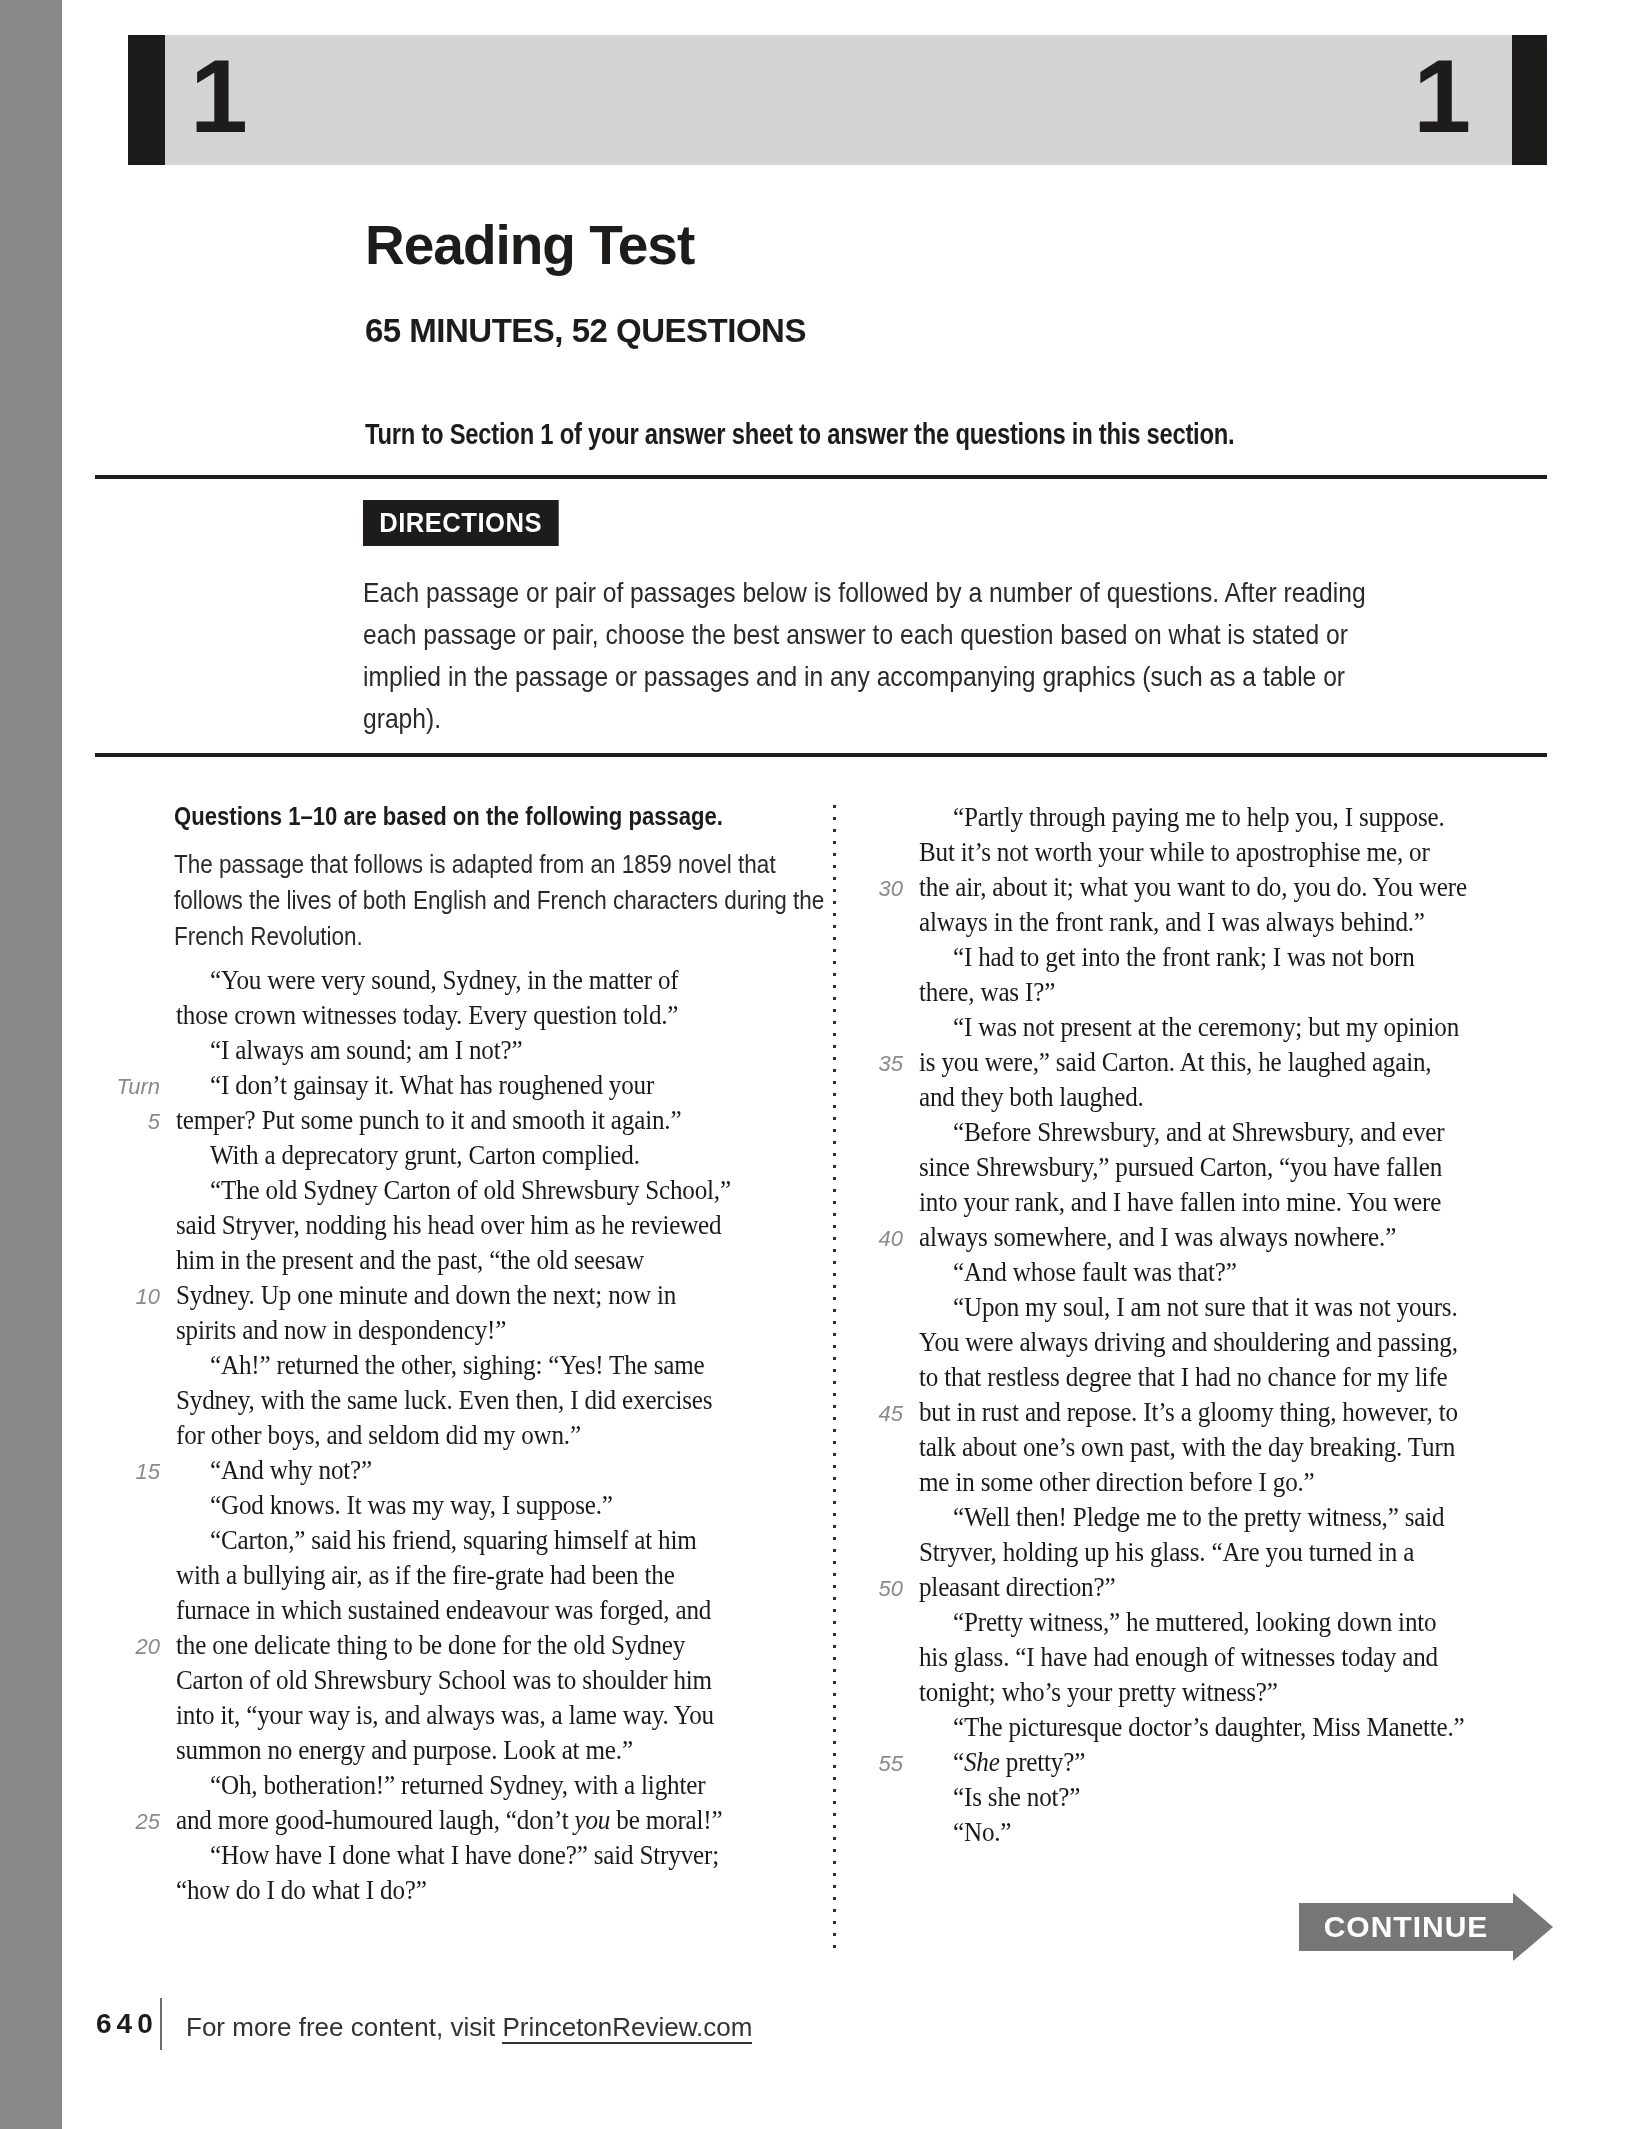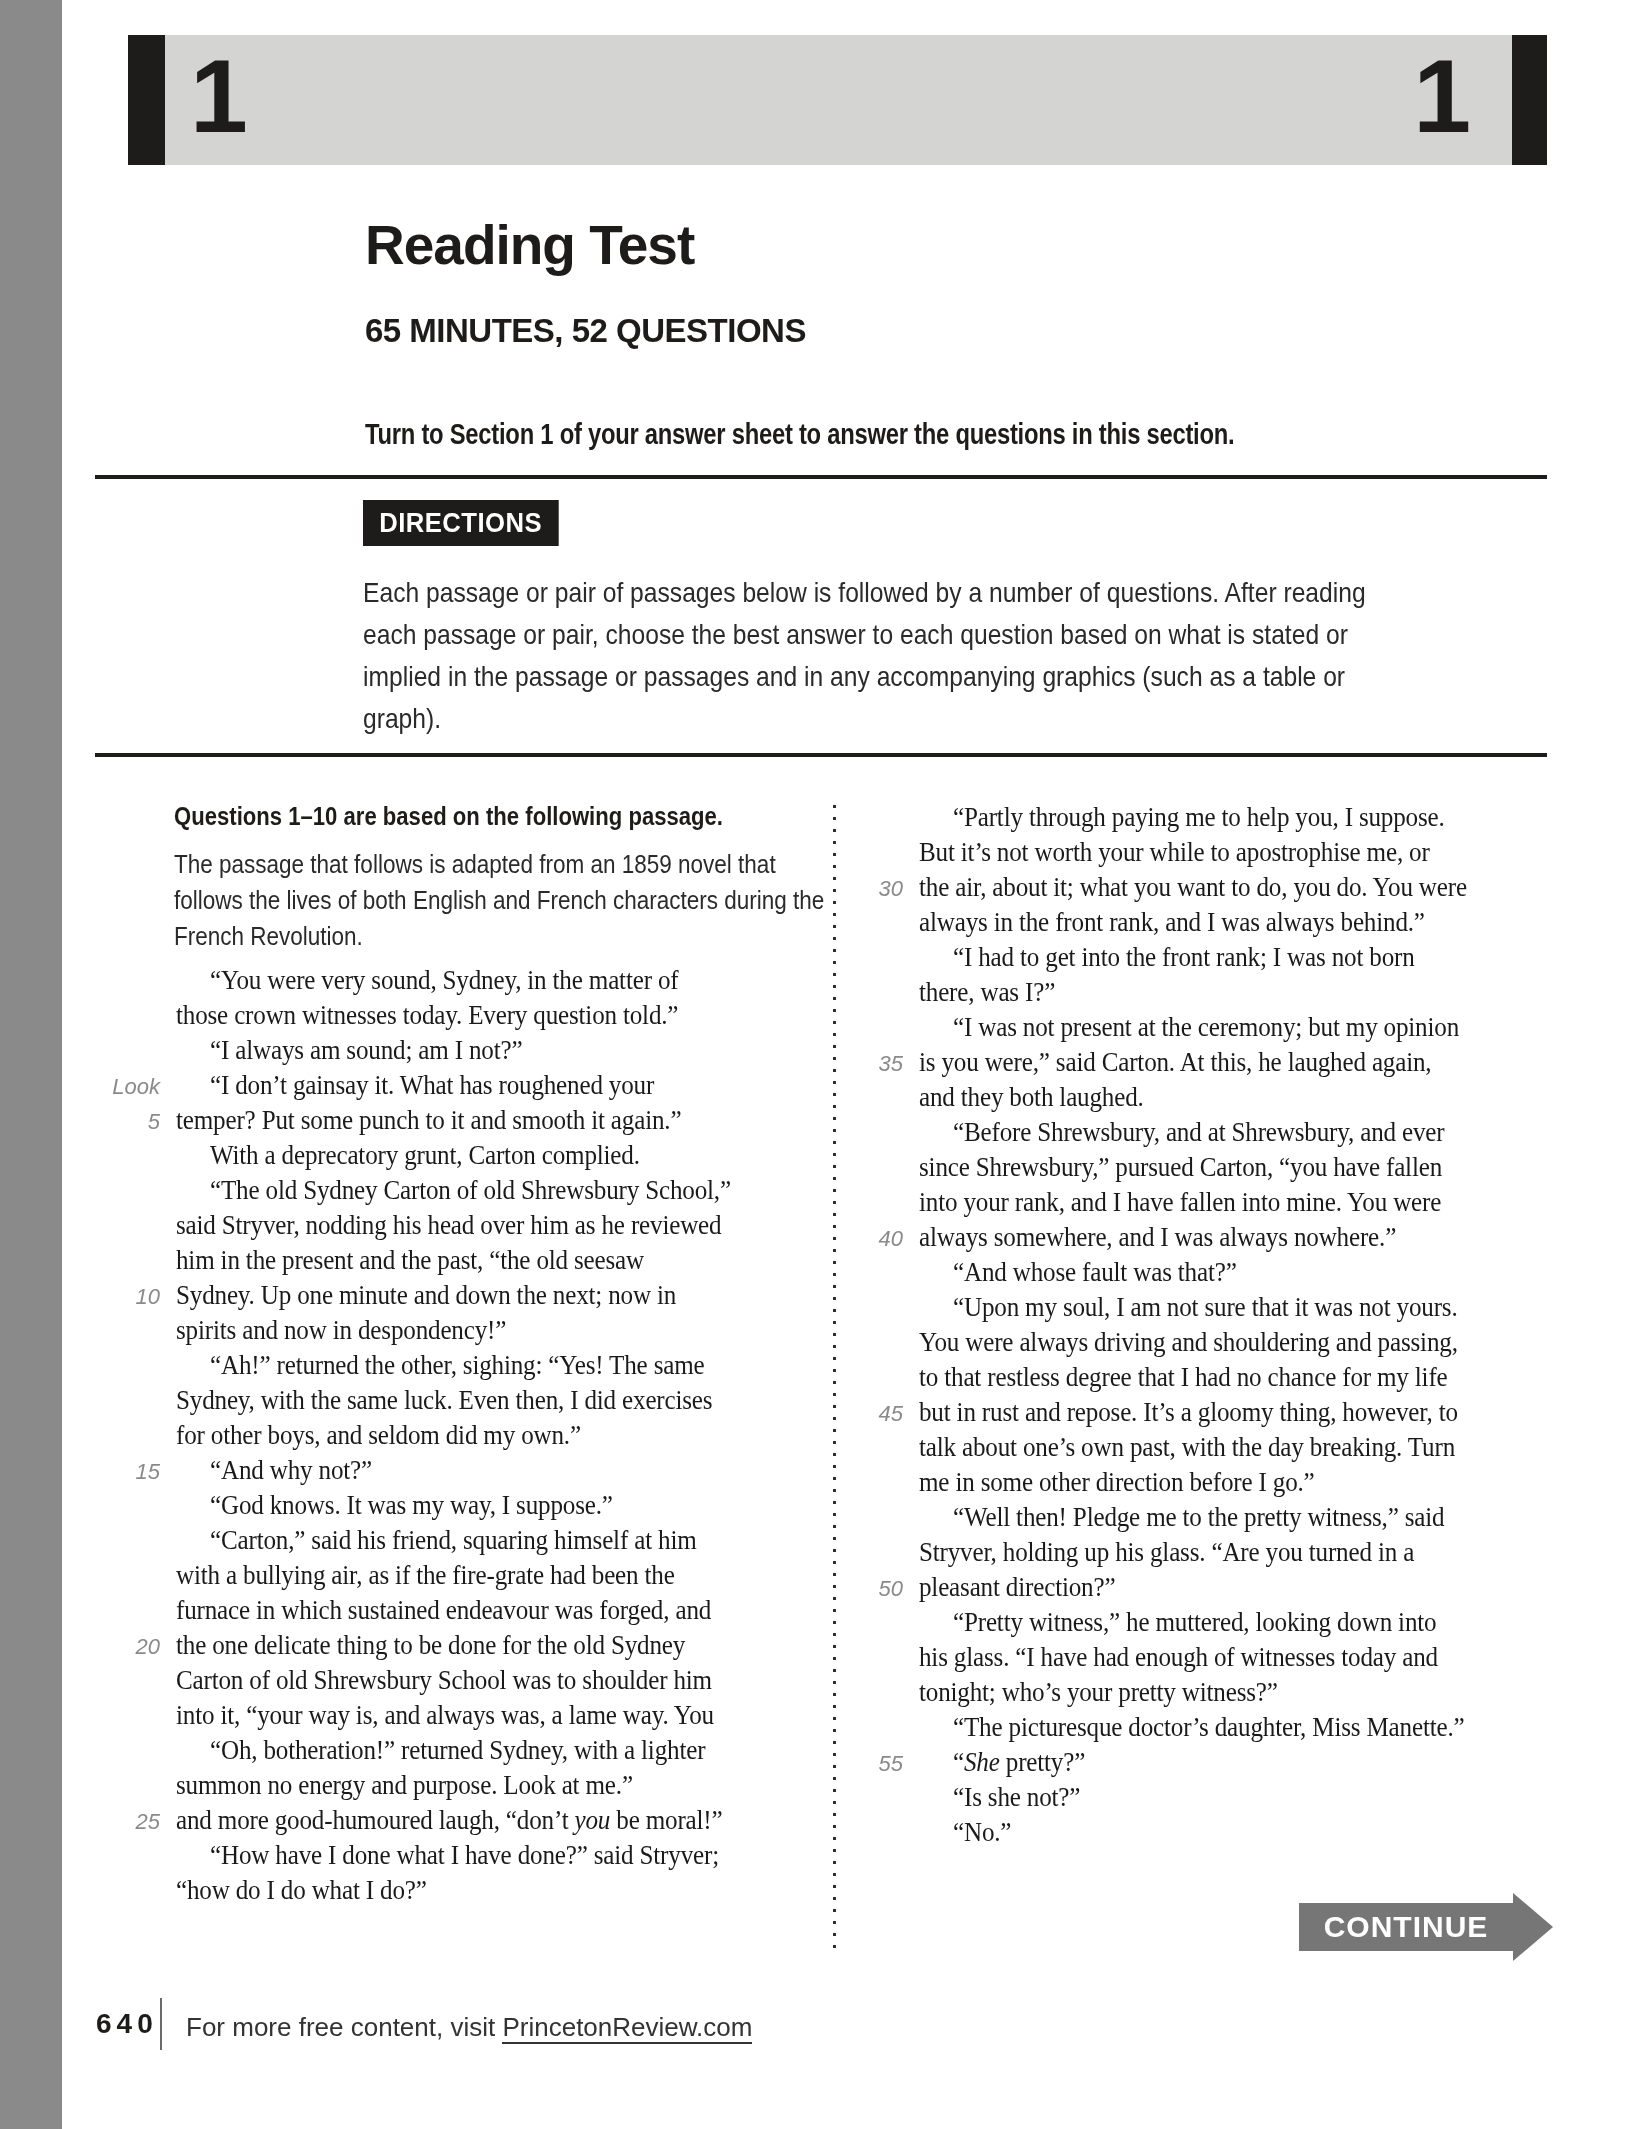--- a/index.html
+++ b/index.html
@@ -88,41 +88,41 @@
 
   <div class="rule r2"></div>
 
   <div class="passage-heading">Questions 1–10 are based on the following passage.</div>
   <div class="passage-intro">The passage that follows is adapted from an 1859 novel that follows the lives of both English and French characters during the French Revolution.</div>
 
   <div class="passage left">
       <div class="pline indent"><span class="txt">“You were very sound, Sydney, in the matter of</span></div>
       <div class="pline"><span class="txt">those crown witnesses today. Every question told.”</span></div>
       <div class="pline indent"><span class="txt">“I always am sound; am I not?”</span></div>
-      <div class="pline indent"><span class="num">Look</span><span class="txt">“I don’t gainsay it. What has roughened your</span></div>
+      <div class="pline indent"><span class="num">Turn</span><span class="txt">“I don’t gainsay it. What has roughened your</span></div>
       <div class="pline"><span class="num">5</span><span class="txt">temper? Put some punch to it and smooth it again.”</span></div>
       <div class="pline indent"><span class="txt">With a deprecatory grunt, Carton complied.</span></div>
       <div class="pline indent"><span class="txt">“The old Sydney Carton of old Shrewsbury School,”</span></div>
       <div class="pline"><span class="txt">said Stryver, nodding his head over him as he reviewed</span></div>
       <div class="pline"><span class="txt">him in the present and the past, “the old seesaw</span></div>
       <div class="pline"><span class="num">10</span><span class="txt">Sydney. Up one minute and down the next; now in</span></div>
       <div class="pline"><span class="txt">spirits and now in despondency!”</span></div>
       <div class="pline indent"><span class="txt">“Ah!” returned the other, sighing: “Yes! The same</span></div>
       <div class="pline"><span class="txt">Sydney, with the same luck. Even then, I did exercises</span></div>
       <div class="pline"><span class="txt">for other boys, and seldom did my own.”</span></div>
       <div class="pline indent"><span class="num">15</span><span class="txt">“And why not?”</span></div>
       <div class="pline indent"><span class="txt">“God knows. It was my way, I suppose.”</span></div>
       <div class="pline indent"><span class="txt">“Carton,” said his friend, squaring himself at him</span></div>
       <div class="pline"><span class="txt">with a bullying air, as if the fire-grate had been the</span></div>
       <div class="pline"><span class="txt">furnace in which sustained endeavour was forged, and</span></div>
       <div class="pline"><span class="num">20</span><span class="txt">the one delicate thing to be done for the old Sydney</span></div>
       <div class="pline"><span class="txt">Carton of old Shrewsbury School was to shoulder him</span></div>
       <div class="pline"><span class="txt">into it, “your way is, and always was, a lame way. You</span></div>
+      <div class="pline"><span class="txt">summon no energy and purpose. Look at me.”</span></div>
       <div class="pline indent"><span class="txt">“Oh, botheration!” returned Sydney, with a lighter</span></div>
-      <div class="pline"><span class="txt">summon no energy and purpose. Look at me.”</span></div>
       <div class="pline"><span class="num">25</span><span class="txt">and more good-humoured laugh, “don’t <i>you</i> be moral!”</span></div>
       <div class="pline indent"><span class="txt">“How have I done what I have done?” said Stryver;</span></div>
       <div class="pline"><span class="txt">“how do I do what I do?”</span></div>
     </div>
   <div class="dotted-divider"></div>
   <div class="passage right">
       <div class="pline indent"><span class="txt">“Partly through paying me to help you, I suppose.</span></div>
       <div class="pline"><span class="txt">But it’s not worth your while to apostrophise me, or</span></div>
       <div class="pline"><span class="num">30</span><span class="txt">the air, about it; what you want to do, you do. You were</span></div>
       <div class="pline"><span class="txt">always in the front rank, and I was always behind.”</span></div>

